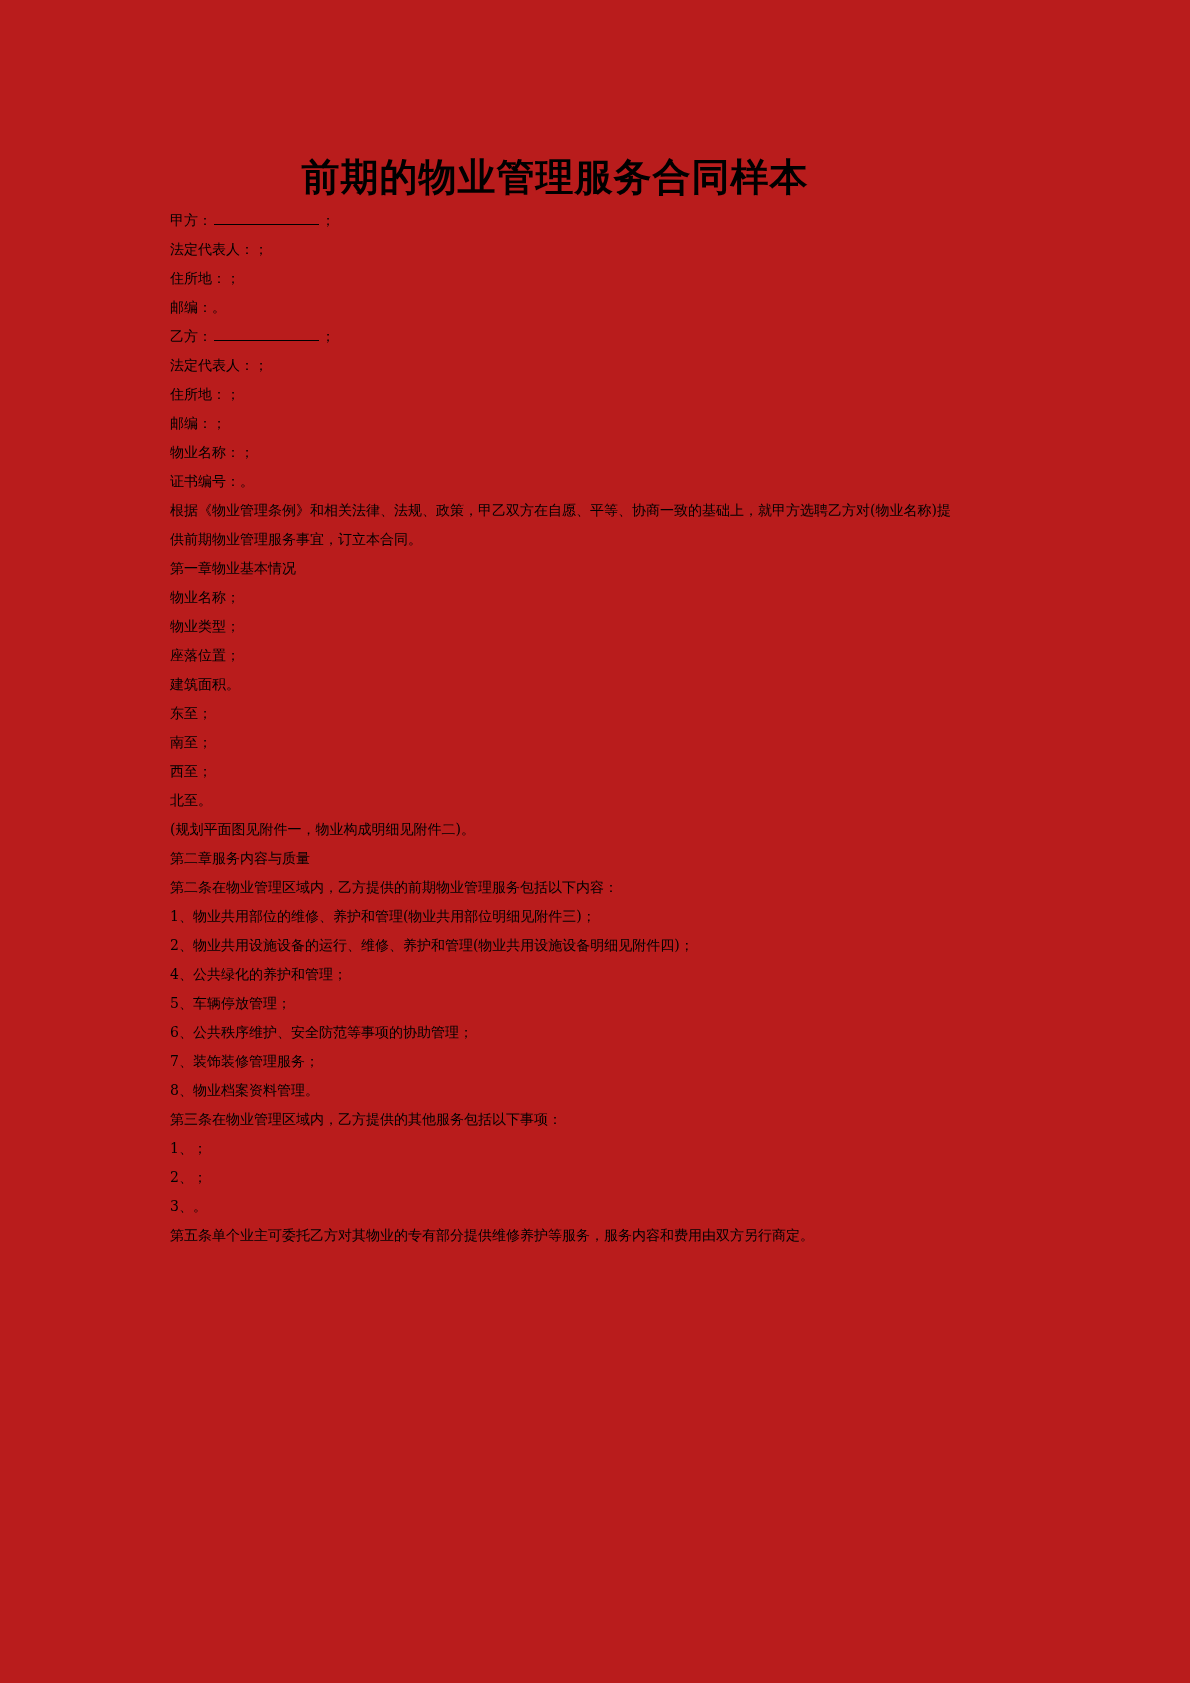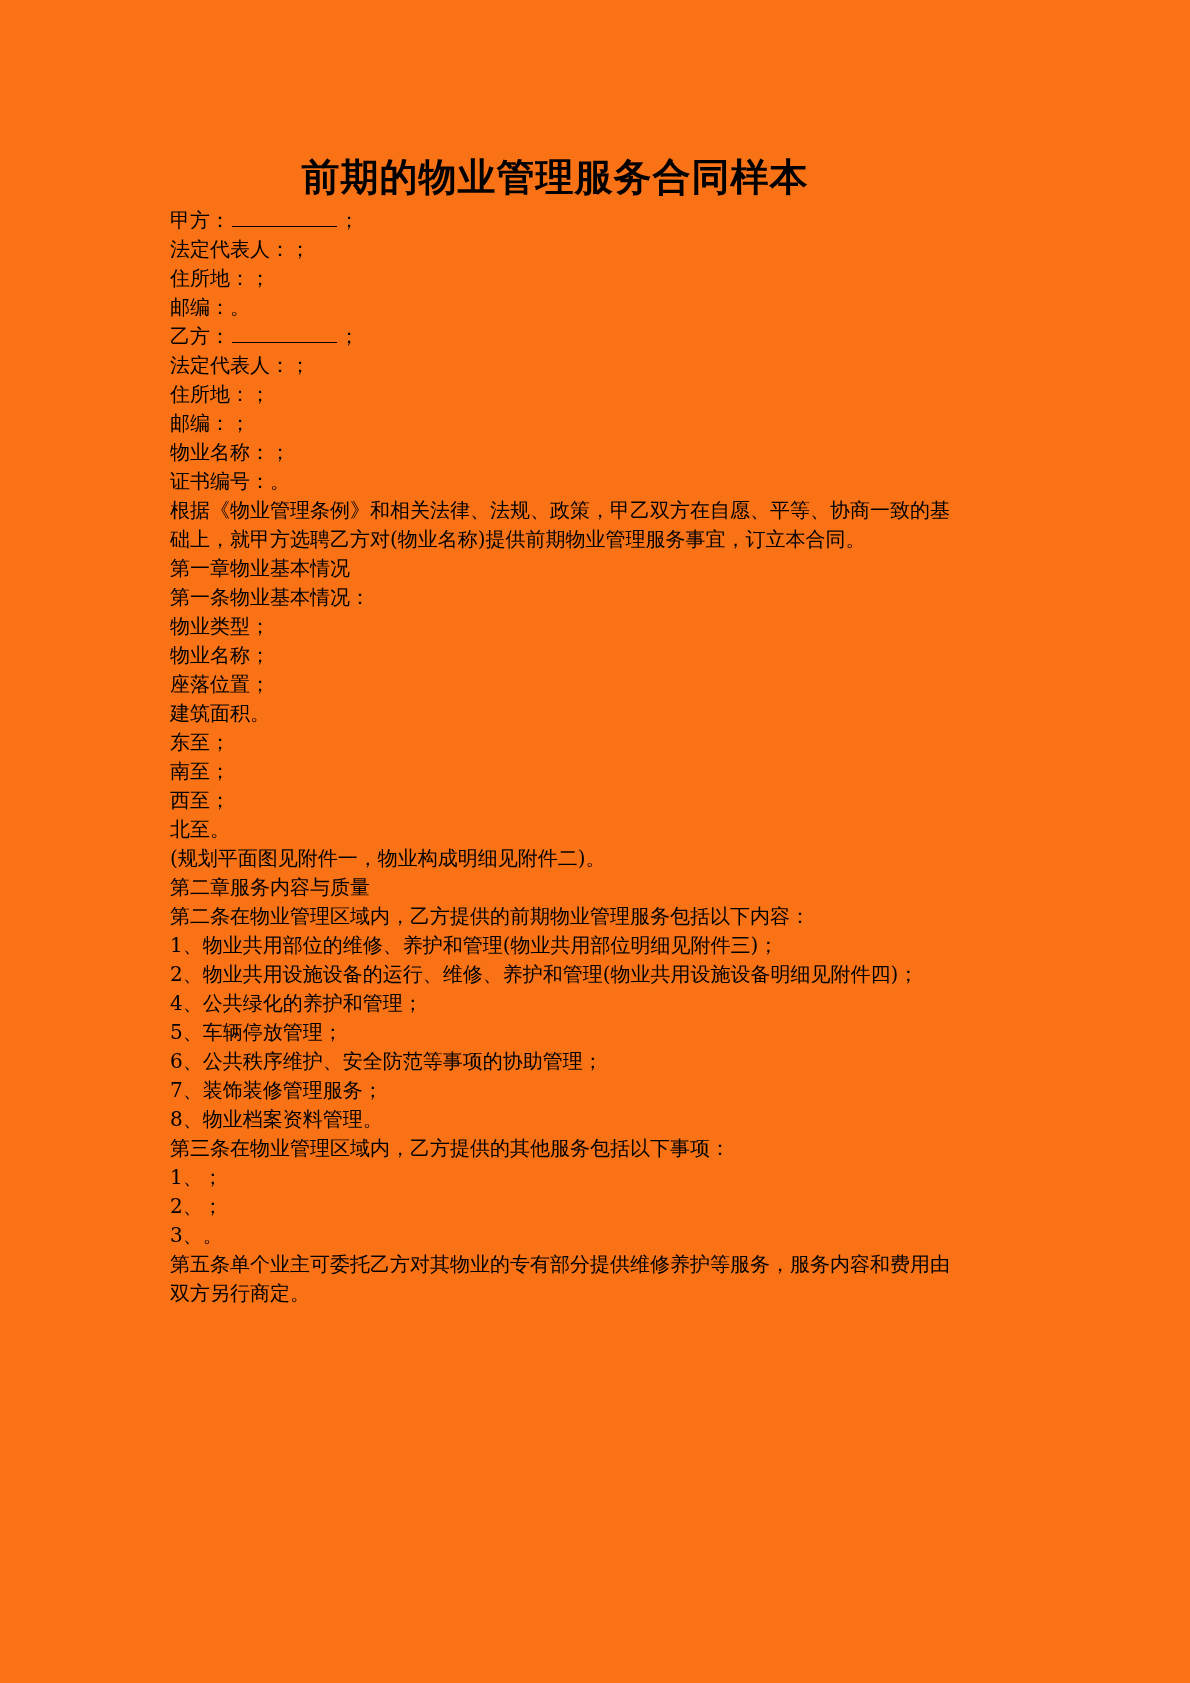--- a/index.html
+++ b/index.html
@@ -14,41 +14,41 @@
       overflow: hidden;
       color: #000000;
       font-family: "DejaVu Serif", "Liberation Serif", serif;
     }
     .page {
       position: absolute;
       left: 0;
       top: 0;
       width: 1190px;
       height: 1683px;
-      background: #f97316;
+      background: #b91c1c;
     }
     .title {
       position: absolute;
       top: 153px;
       left: 0;
       width: 1110px;
       text-align: center;
       font-family: "DejaVu Sans", "Liberation Sans", sans-serif;
       font-weight: bold;
       font-size: 38px;
       line-height: 48px;
       letter-spacing: 1px;
       margin: 0;
     }
     .body {
       position: absolute;
       top: 206px;
       left: 170px;
       width: 790px;
-      font-size: 20px;
+      font-size: 14px;
       line-height: 29px;
     }
     .line {
       display: block;
       white-space: pre-wrap;
       word-break: break-all;
       min-height: 29px;
     }
     .blank {
       display: inline-block;
@@ -76,23 +76,22 @@
     <div class="line"><span>乙方：</span><span class="blank w105"></span><span>；</span></div>
     <div class="line">法定代表人：；</div>
     <div class="line">住所地：；</div>
     <div class="line">邮编：；</div>
     <div class="line">物业名称：；</div>
     <div class="line">证书编号：。</div>
 
     <div class="line">根据《物业管理条例》和相关法律、法规、政策，甲乙双方在自愿、平等、协商一致的基础上，就甲方选聘乙方对(物业名称)提供前期物业管理服务事宜，订立本合同。</div>
 
     <div class="line">第一章物业基本情况</div>
-    <div class="line">第一条物业基本情况：</div>
+    <div class="line">物业名称；</div>
     <div class="line">物业类型；</div>
-    <div class="line">物业名称；</div>
     <div class="line">座落位置；</div>
     <div class="line">建筑面积。</div>
     <div class="line">东至；</div>
     <div class="line">南至；</div>
     <div class="line">西至；</div>
     <div class="line">北至。</div>
     <div class="line">(规划平面图见附件一，物业构成明细见附件二)。</div>
 
     <div class="line">第二章服务内容与质量</div>
     <div class="line">第二条在物业管理区域内，乙方提供的前期物业管理服务包括以下内容：</div>

